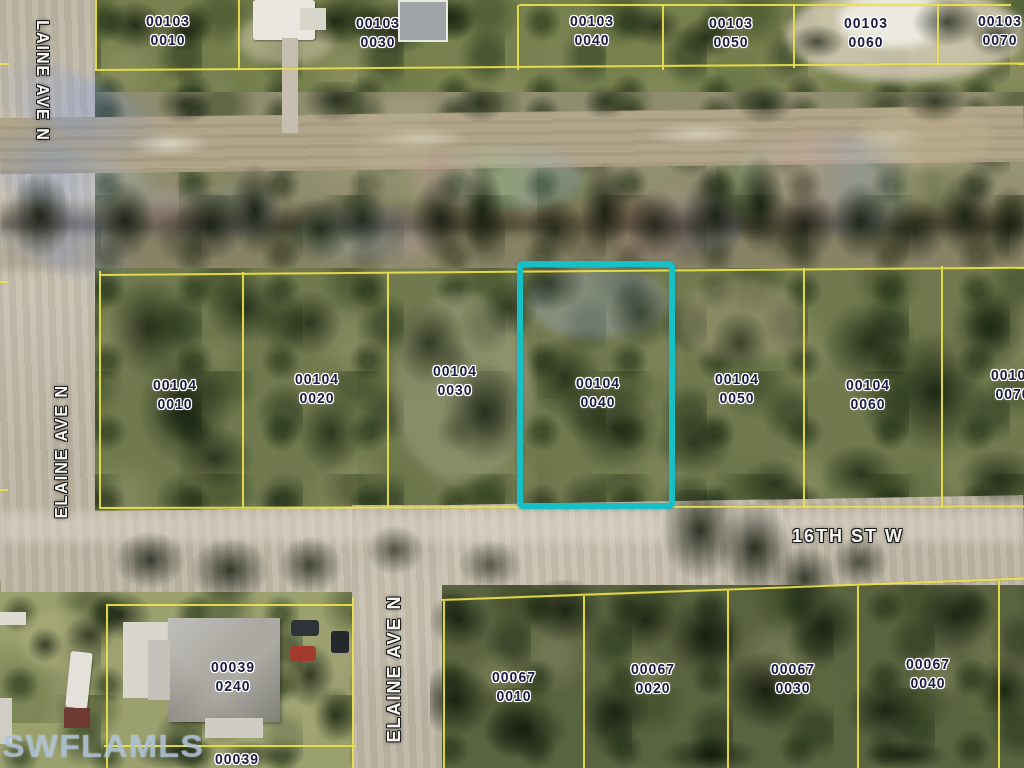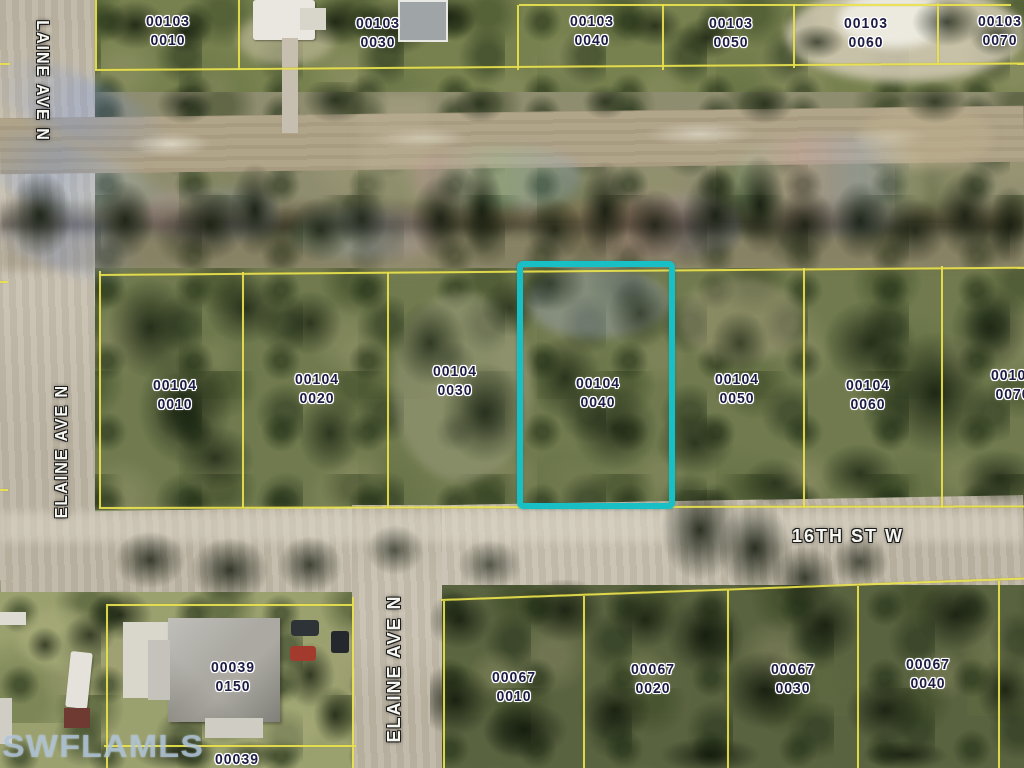--- a/index.html
+++ b/index.html
@@ -303,21 +303,21 @@
     <span>00104</span>
     <span>0060</span>
   </div>
   <div class="plabel" style="left:965px;top:366px;">
     <span>00104</span>
     <span>0070</span>
   </div>
 
   <div class="plabel" style="left:185px;top:658px;">
     <span>00039</span>
-    <span>0150</span>
+    <span>0240</span>
   </div>
   <div class="plabel" style="left:189px;top:750px;">
     <span>00039</span>
   </div>
   <div class="plabel" style="left:-30px;top:652px;width:48px;">
     <span>9</span>
   </div>
 
   <div class="plabel" style="left:466px;top:668px;">
     <span>00067</span>

